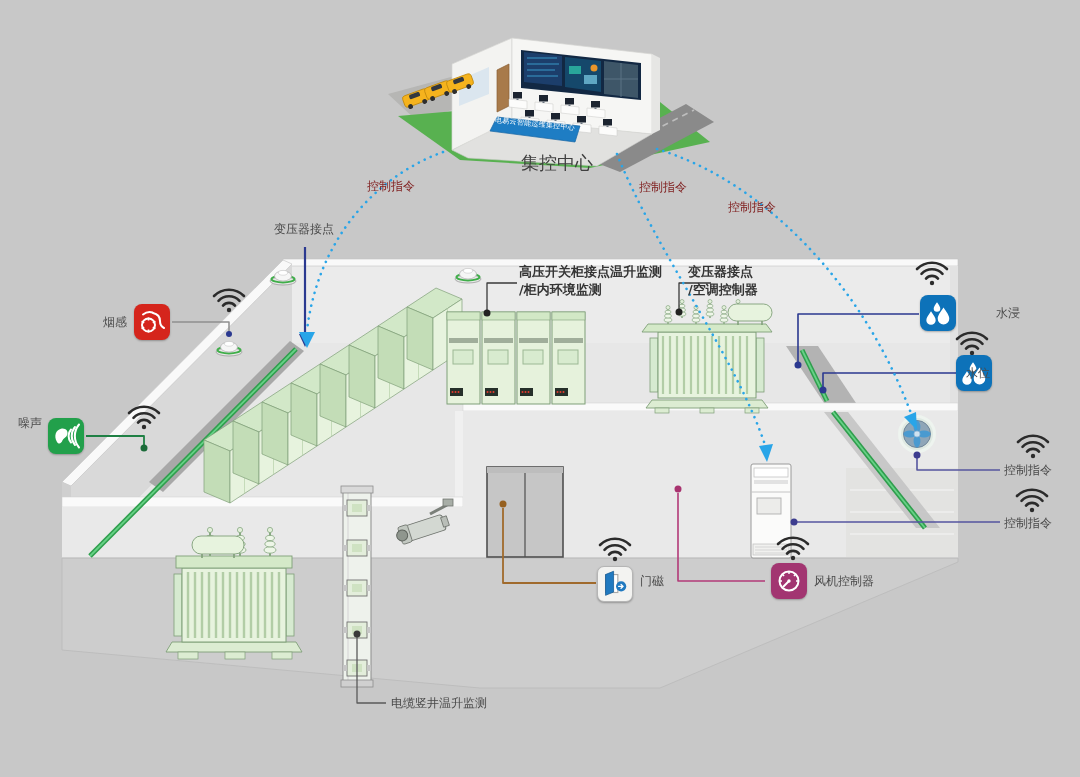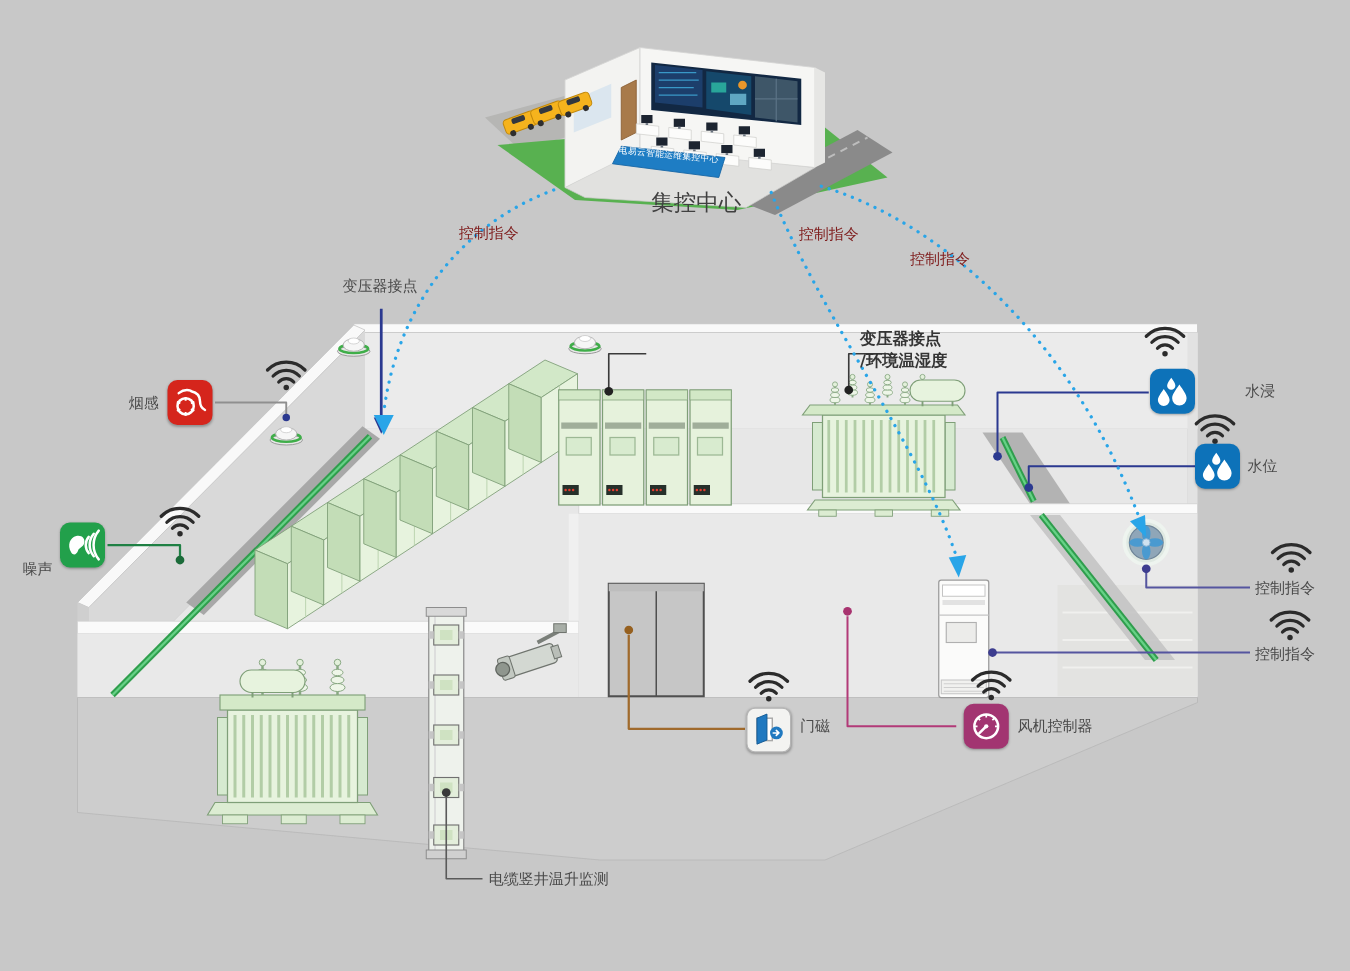--- a/index.html
+++ b/index.html
@@ -412,28 +412,32 @@
 
 <div class="lbl lbl-title" style="left:521px;top:152px">集控中心</div>
 <div class="lbl-banner">电易云智能运维集控中心</div>
 
 <div class="lbl lbl-cmd" style="left:367px;top:179px">控制指令</div>
 <div class="lbl lbl-cmd" style="left:639px;top:180px">控制指令</div>
 <div class="lbl lbl-cmd" style="left:728px;top:200px">控制指令</div>
 
 <div class="lbl" style="left:274px;top:222px">变压器接点</div>
 
+<div class="lbl lbl-strong" style="left:519px;top:263px">
+  <div>高压开关柜接点温升监测</div>
+  <div>/柜内环境监测</div>
+</div>
 <div class="lbl lbl-strong" style="left:688px;top:263px">
   <div>变压器接点</div>
-  <div>/环境温湿度</div>
+  <div>/空调控制器</div>
 </div>
 
 <div class="lbl" style="left:103px;top:315px">烟感</div>
-<div class="lbl" style="left:18px;top:448px">噪声</div>
+<div class="lbl" style="left:18px;top:416px">噪声</div>
 <div class="lbl" style="left:996px;top:306px">水浸</div>
-<div class="lbl" style="left:998px;top:366px">水位</div>
+<div class="lbl" style="left:966px;top:366px">水位</div>
 <div class="lbl" style="left:1004px;top:463px">控制指令</div>
 <div class="lbl" style="left:1004px;top:516px">控制指令</div>
 <div class="lbl" style="left:640px;top:574px">门磁</div>
 <div class="lbl" style="left:814px;top:574px">风机控制器</div>
 <div class="lbl" style="left:391px;top:696px">电缆竖井温升监测</div>
 
 </div>
 
 </body></html>

